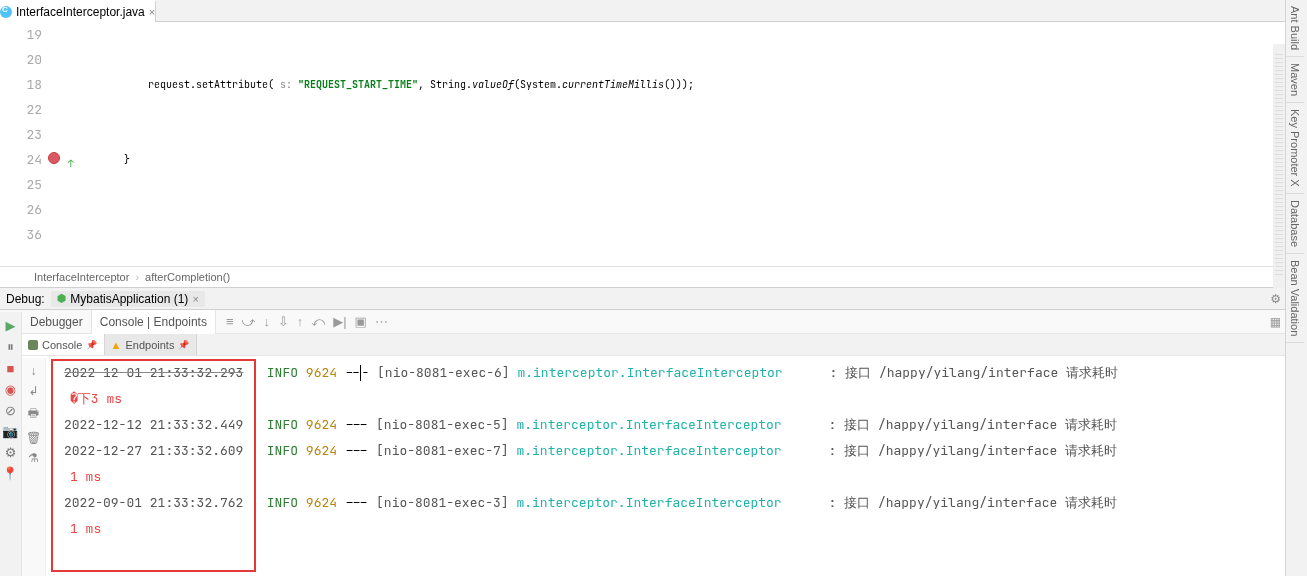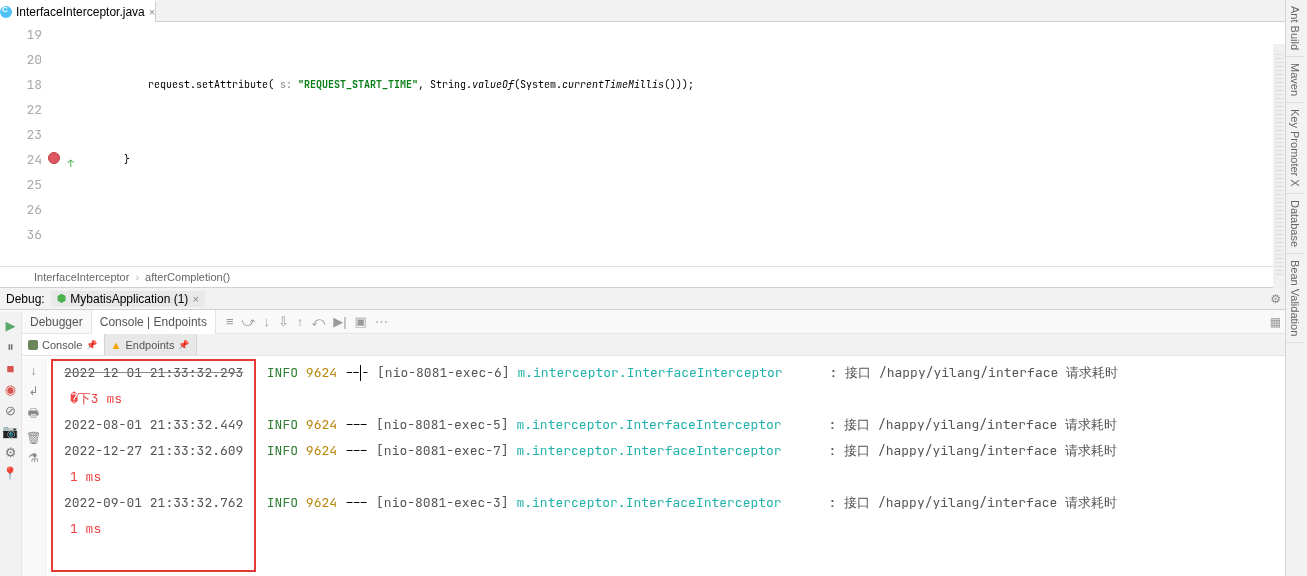--- a/index.html
+++ b/index.html
@@ -199,21 +199,21 @@
   <span>↓</span>
   <span>↲</span>
   <span>🖶</span>
   <span>🗑</span>
   <span>⚗</span>
 </div>
 
 <div class="console mono" id="console-body">
     <div class="cr"><span class="ts strike">2022-12-01 21:33:32.293</span>   <span class="inf">INFO</span> <span class="pid">9624</span> --<span class="caret"></span>- <span class="thr">[nio-8081-exec-6]</span> <span class="cls">m.interceptor.InterfaceInterceptor</span>      <span class="msg">: 接口 /happy/yilang/interface 请求耗时</span></div>
     <div class="cr"><span class="dur">�下3 ms</span></div>
-    <div class="cr"><span class="ts">2022-08-01 21:33:32.449</span>   <span class="inf">INFO</span> <span class="pid">9624</span> --- <span class="thr">[nio-8081-exec-5]</span> <span class="cls">m.interceptor.InterfaceInterceptor</span>      <span class="msg">: 接口 /happy/yilang/interface 请求耗时</span></div>
+    <div class="cr"><span class="ts">2022-12-12 21:33:32.449</span>   <span class="inf">INFO</span> <span class="pid">9624</span> --- <span class="thr">[nio-8081-exec-5]</span> <span class="cls">m.interceptor.InterfaceInterceptor</span>      <span class="msg">: 接口 /happy/yilang/interface 请求耗时</span></div>
     <div class="cr"><span class="ts">2022-12-27 21:33:32.609</span>   <span class="inf">INFO</span> <span class="pid">9624</span> --- <span class="thr">[nio-8081-exec-7]</span> <span class="cls">m.interceptor.InterfaceInterceptor</span>      <span class="msg">: 接口 /happy/yilang/interface 请求耗时</span></div>
     <div class="cr"><span class="dur">1 ms</span></div>
     <div class="cr"><span class="ts">2022-09-01 21:33:32.762</span>   <span class="inf">INFO</span> <span class="pid">9624</span> --- <span class="thr">[nio-8081-exec-3]</span> <span class="cls">m.interceptor.InterfaceInterceptor</span>      <span class="msg">: 接口 /happy/yilang/interface 请求耗时</span></div>
     <div class="cr"><span class="dur">1 ms</span></div>
   </div>
 
 <div class="redbox"></div>
 
 <div class="right-strip" id="right-strip">
     <div class="rt">Ant Build</div>

